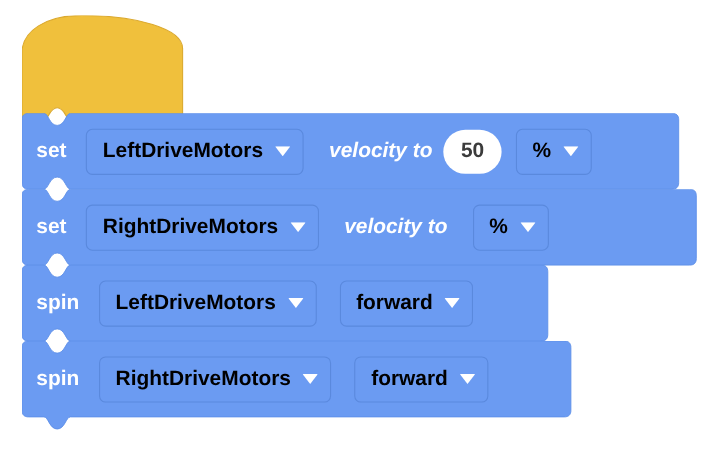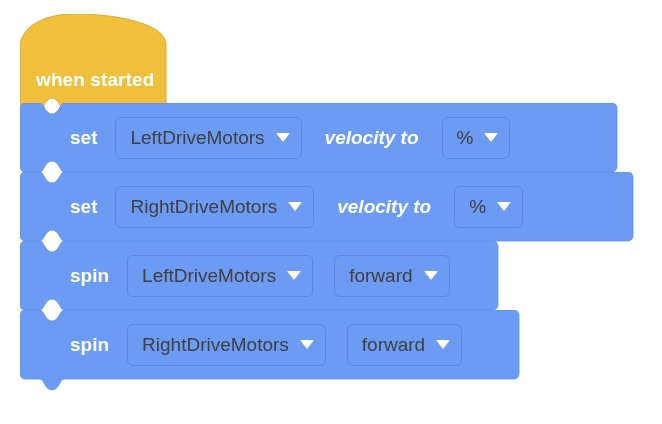--- a/index.html
+++ b/index.html
@@ -71,21 +71,20 @@
   .block-row {
     position: absolute;
     left: 0;
     top: 7px;
     height: 55px;
     display: flex;
     align-items: center;
     padding-left: 13px;
     box-sizing: border-box;
     white-space: nowrap;
-    margin-left: 37px;
   }
 
   .blk-text {
     font-size: 19px;
     font-weight: bold;
     color: #ffffff;
     line-height: 22px;
     padding: 0 9px 0 0;
     white-space: nowrap;
   }
@@ -101,22 +100,22 @@
     height: 42px;
     border: 1px solid #5a89dd;
     border-radius: 6px;
     background: #6b9bf2;
     padding: 0 11px 0 14px;
     box-sizing: border-box;
     white-space: nowrap;
   }
   .dropdown .dd-label {
     font-size: 19px;
-    font-weight: normal;
-    color: #404040;
+    font-weight: bold;
+    color: #000000;
     line-height: 20px;
     white-space: nowrap;
   }
   .dropdown .caret {
     width: 0;
     height: 0;
     margin-left: 11px;
     border-left: 7px solid transparent;
     border-right: 7px solid transparent;
     border-top: 9px solid #ffffff;
@@ -158,21 +157,20 @@
         <path d="M0,95
                  L0,34
                  C0,14 22,0 54,0
                  C104,0 146,12 146,30
                  L146,95
                  L44,95
                  C40,95 39,84 32,84
                  C25,84 24,95 20,95
                  Z" fill="#f0c03c" stroke="#dba92f" stroke-width="1"></path>
       </svg>
-      <div class="hat-label">when started</div>
     </div>
 
     <div class="block" style="top:103px;">
       <svg class="block-bg" width="605" height="72" viewBox="0 0 605 72">
         <path d="M0,6
                  C0,2 2,0 6,0
                  L20,0
                  C24,0 25,11 32,11
                  C39,11 40,0 44,0
                  L591,0
@@ -188,20 +186,23 @@
       </svg>
       <div class="block-row">
         <span class="blk-text">set</span>
         <span class="gap-sm"></span>
         <span class="dropdown">
           <span class="dd-label">LeftDriveMotors</span>
           <span class="caret"></span>
         </span>
         <span class="gap-md"></span>
         <span class="blk-text mid">velocity to</span>
+        <span class="num-oval">
+          <span class="num-text">50</span>
+        </span>
         <span class="gap-md"></span>
         <span class="dropdown">
           <span class="dd-label">%</span>
           <span class="caret"></span>
         </span>
       </div>
     </div>
 
     <div class="block" style="top:172px;">
       <svg class="block-bg" width="621" height="72" viewBox="0 0 621 72">

